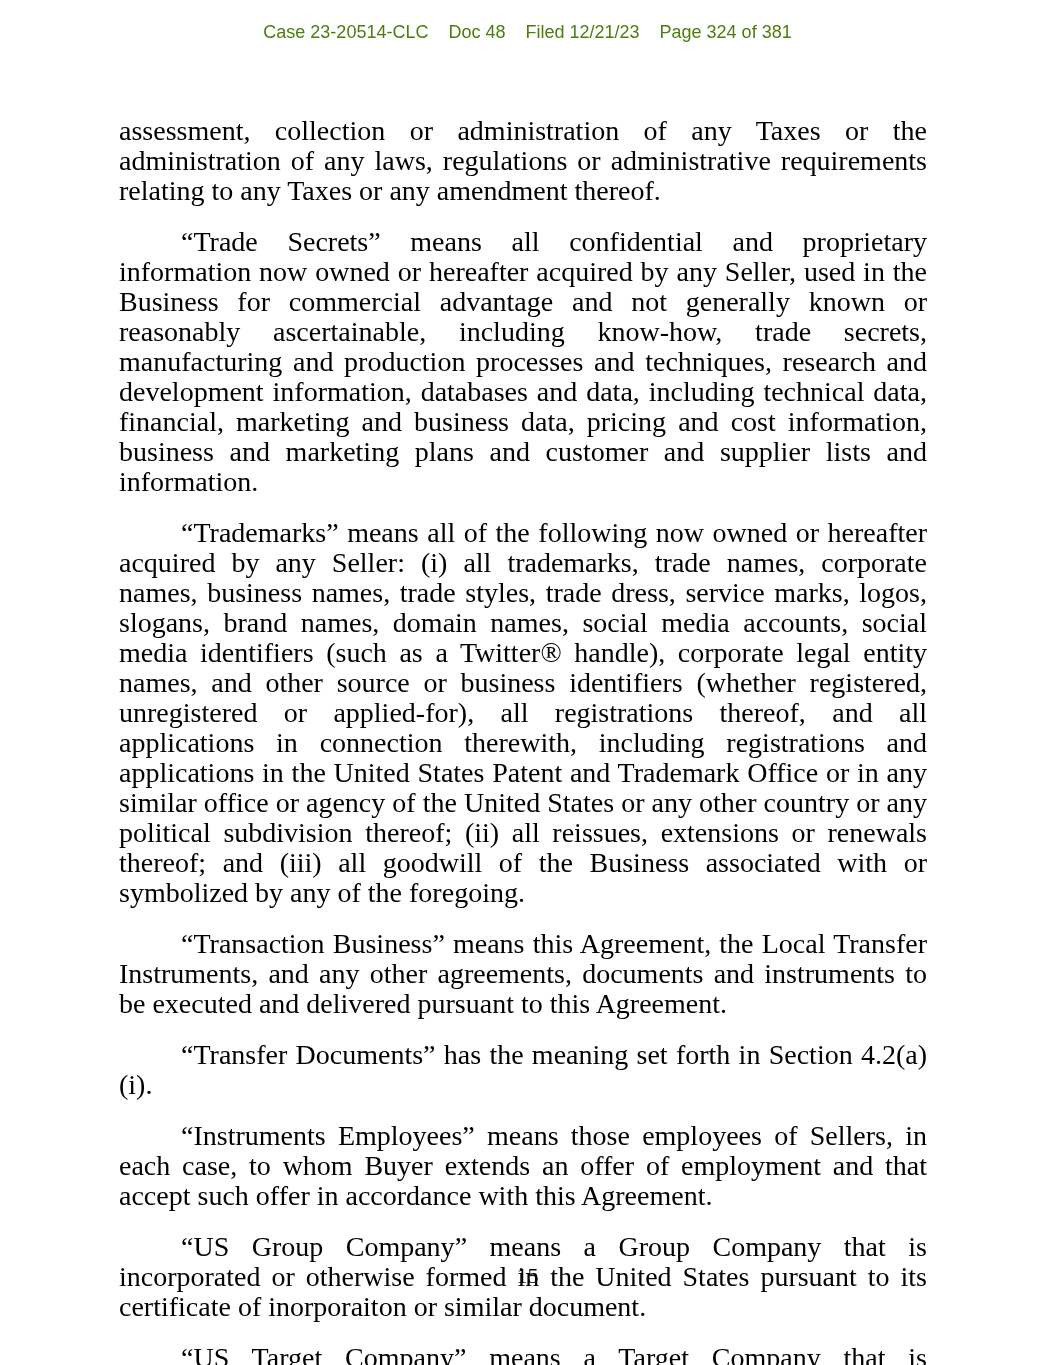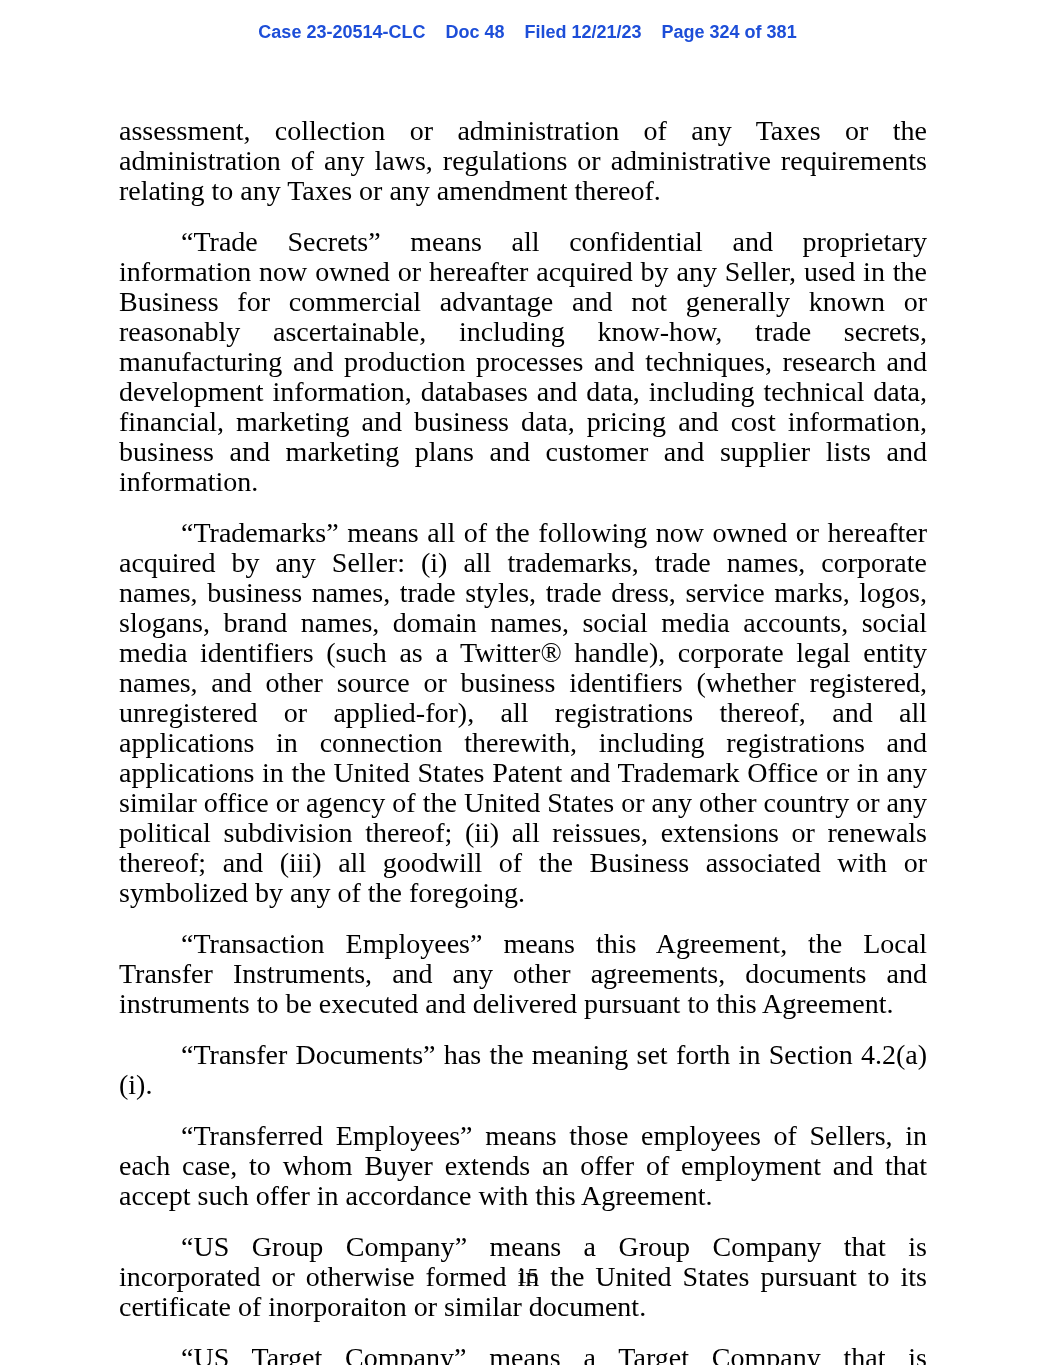--- a/index.html
+++ b/index.html
@@ -52,27 +52,27 @@
     left: 0;
     width: 100%;
     text-align: center;
     font-size: 22px;
   }
 </style>
 </head>
 <body>
 
 <div class="page">
-  <div class="case-header" style="color: #1d4ed8; font-weight: bold;">Case 23-20514-CLC    Doc 48    Filed 12/21/23    Page 324 of 381</div>
+  <div class="case-header" style="color: #4d7c0f;">Case 23-20514-CLC    Doc 48    Filed 12/21/23    Page 324 of 381</div>
 
   <div class="doc-body">
       <p class="para"><span>assessment, collection or administration of any Taxes or the administration of any laws, regulations or administrative requirements relating to any Taxes or any amendment thereof.</span></p>
       <p class="para indent"><span>“</span><span class="u">Trade Secrets</span><span>” means all confidential and proprietary information now owned or hereafter acquired by any Seller, used in the Business for commercial advantage and not generally known or reasonably ascertainable, including know-how, trade secrets, manufacturing and production processes and techniques, research and development information, databases and data, including technical data, financial, marketing and business data, pricing and cost information, business and marketing plans and customer and supplier lists and information.</span></p>
       <p class="para indent"><span>“</span><span class="u">Trademarks</span><span>” means all of the following now owned or hereafter acquired by any Seller: (i) all trademarks, trade names, corporate names, business names, trade styles, trade dress, service marks, logos, slogans, brand names, domain names, social media accounts, social media identifiers (such as a Twitter® handle), corporate legal entity names, and other source or business identifiers (whether registered, unregistered or applied-for), all registrations thereof, and all applications in connection therewith, including registrations and applications in the United States Patent and Trademark Office or in any similar office or agency of the United States or any other country or any political subdivision thereof; (ii) all reissues, extensions or renewals thereof; and (iii) all goodwill of the Business associated with or symbolized by any of the foregoing.</span></p>
-      <p class="para indent"><span>“</span><span class="u">Transaction Employees</span><span>” means this Agreement, the Local Transfer Instruments, and any other agreements, documents and instruments to be executed and delivered pursuant to this Agreement.</span></p>
+      <p class="para indent"><span>“</span><span class="u">Transaction Business</span><span>” means this Agreement, the Local Transfer Instruments, and any other agreements, documents and instruments to be executed and delivered pursuant to this Agreement.</span></p>
       <p class="para indent"><span>“</span><span class="u">Transfer Documents</span><span>” has the meaning set forth in </span><span class="u">Section 4.2(a)(i)</span><span>.</span></p>
-      <p class="para indent"><span>“</span><span class="u">Transferred Employees</span><span>” means those employees of Sellers, in each case, to whom Buyer extends an offer of employment and that accept such offer in accordance with this Agreement.</span></p>
+      <p class="para indent"><span>“</span><span class="u">Instruments Employees</span><span>” means those employees of Sellers, in each case, to whom Buyer extends an offer of employment and that accept such offer in accordance with this Agreement.</span></p>
       <p class="para indent"><span>“</span><span class="u">US Group Company</span><span>” means a Group Company that is incorporated or otherwise formed in the United States pursuant to its certificate of inorporaiton or similar document.</span></p>
       <p class="para indent"><span>“</span><span class="u">US Target Company</span><span>” means a Target Company that is incorporated or otherwise formed in the United States pursuant to its certificate of inorporaiton or similar document.</span></p>
     </div>
 
   <div class="page-number">15</div>
 </div>
 
 </body></html>

